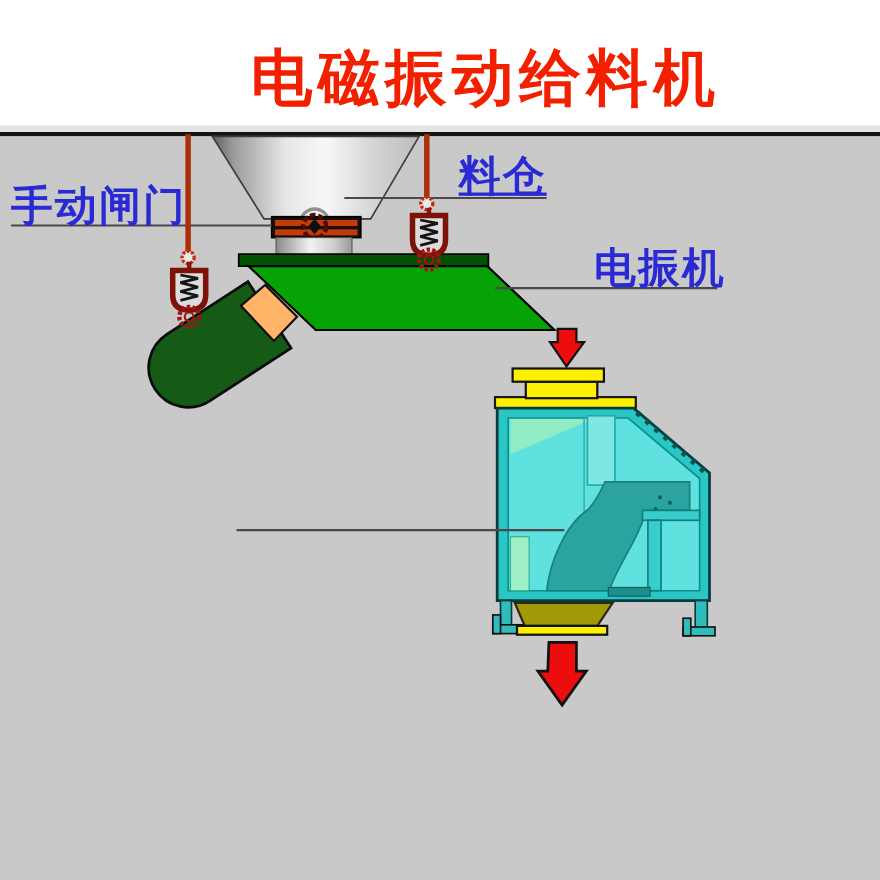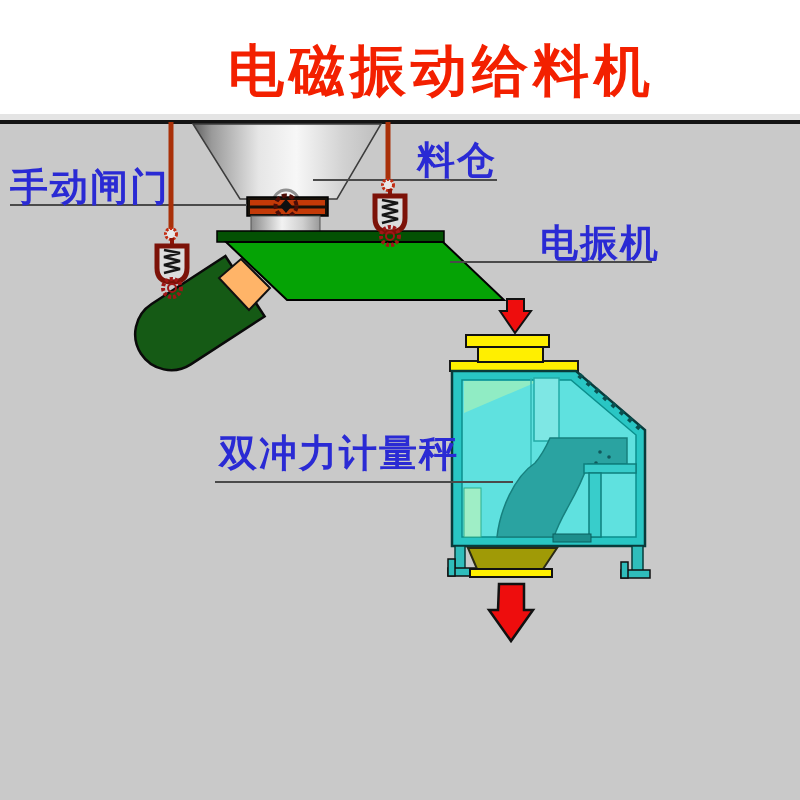--- a/index.html
+++ b/index.html
@@ -14,21 +14,21 @@
     position:absolute;left:228px;top:34px;
     font-size:56px;font-weight:bold;letter-spacing:5px;
     color:var(--title-red,#f32000);white-space:nowrap;
   }
   .lbl{
     position:absolute;
     font-size:38px;font-weight:bold;letter-spacing:2px;
     color:var(--label-blue,#2a2ad4);white-space:nowrap;
   }
   .lbl-manual-gate{left:10px;top:162px;}
-  .lbl-hopper{left:417px;top:135px;}
+  .lbl-hopper{left:417px;top:135px;text-decoration:underline;}
   .lbl-vibrator{left:540px;top:218px;text-align:right;}
   .lbl-scale{left:219px;top:428px;}
 
   
   .c-bg{fill:var(--background-gray,#c9c9c9);}
   .c-tray{fill:var(--tray-green,#05a305);}
   .c-traybar{fill:var(--tray-bar-green,#035103);}
   .c-body{fill:var(--vibrator-green,#155a15);}
   .c-conn{fill:var(--connector-orange,#ffb468);}
   .c-rod{stroke:var(--rod-red,#a93008);}
@@ -155,14 +155,13 @@
       <polyline points="382,200 398,203 382,207 398,211 382,215 398,219 382,223" fill="none" stroke="#151515" stroke-width="2.5"></polyline>
       <circle cx="390" cy="236" r="9" fill="none" class="c-ring" stroke-width="4" stroke-dasharray="3 2"></circle>
       <circle cx="390" cy="236" r="4" fill="none" class="c-ring" stroke-width="2"></circle>
     </g>
   </svg>
 
   <div class="page-title">电磁振动给料机</div>
   <div class="lbl lbl-manual-gate">手动闸门</div>
   <div class="lbl lbl-hopper">料仓</div>
   <div class="lbl lbl-vibrator">电振机</div>
-  <div class="lbl lbl-scale">双冲力计量秤</div>
 </div>
 
 </body></html>

